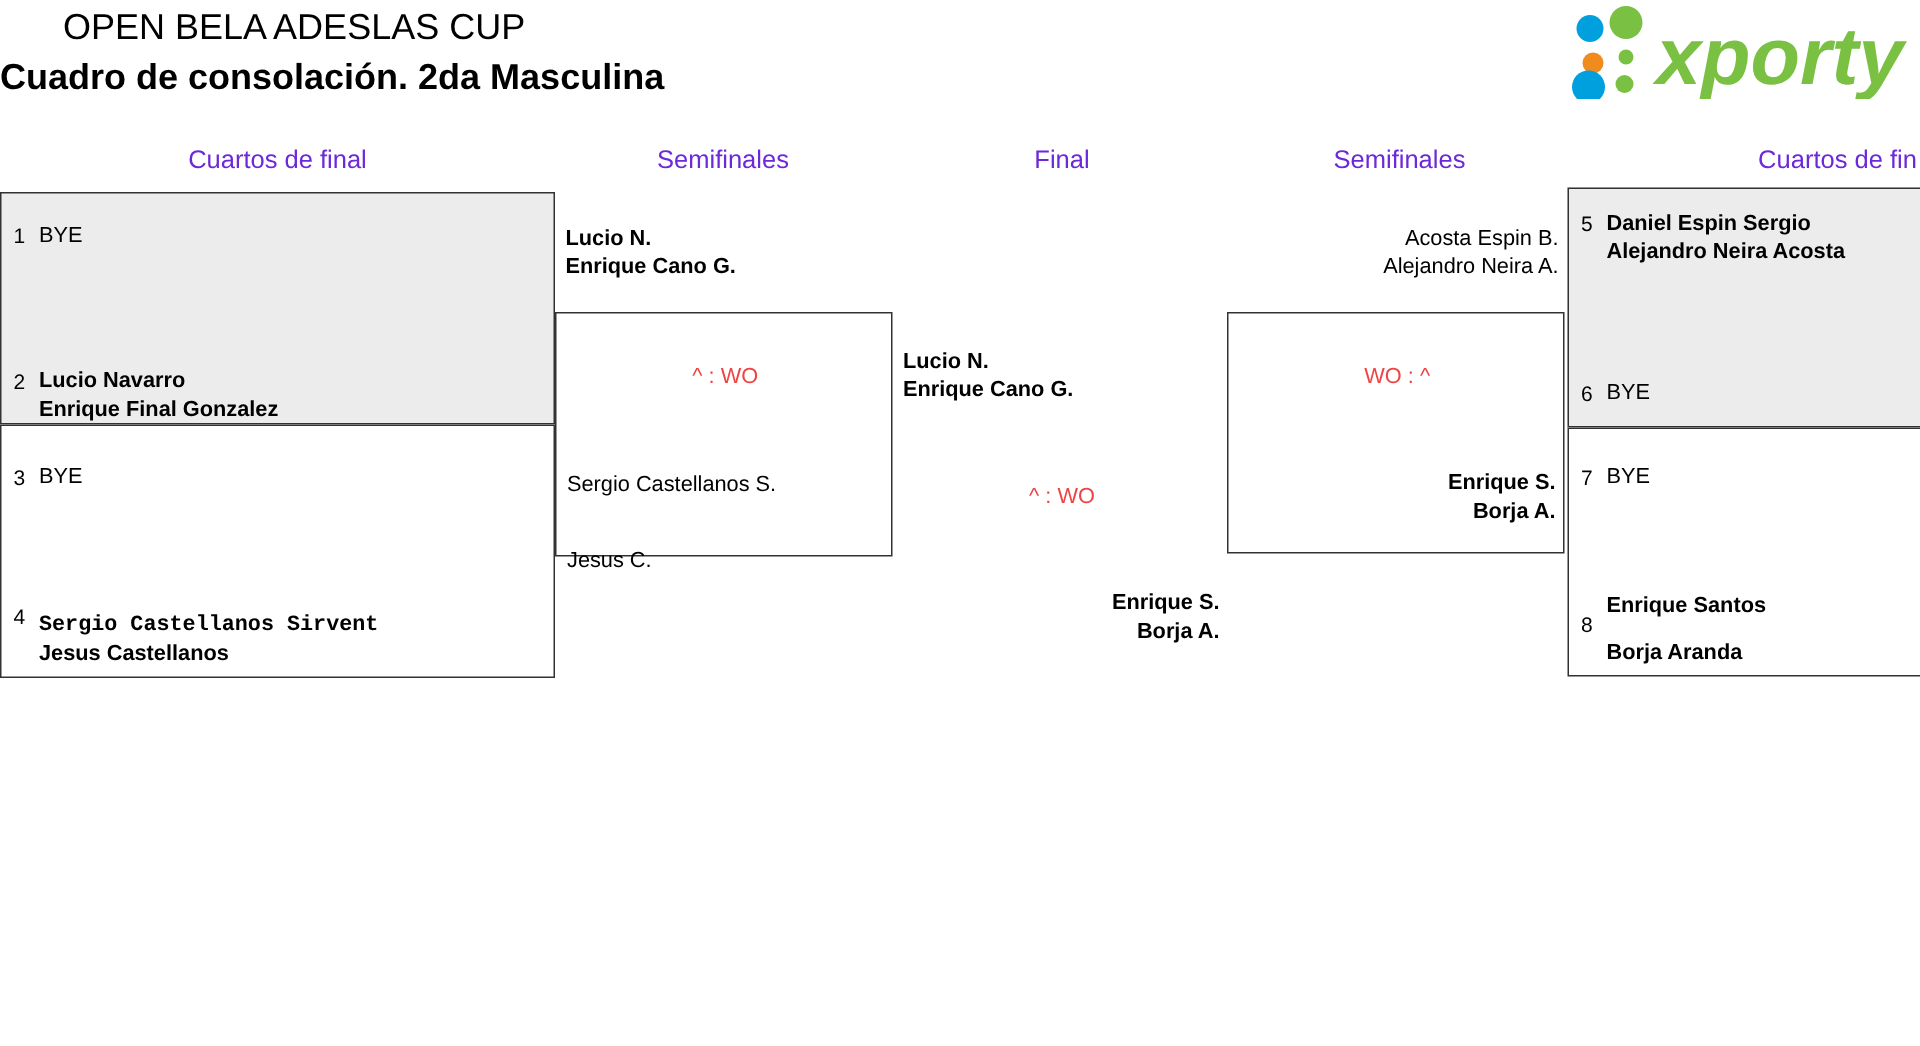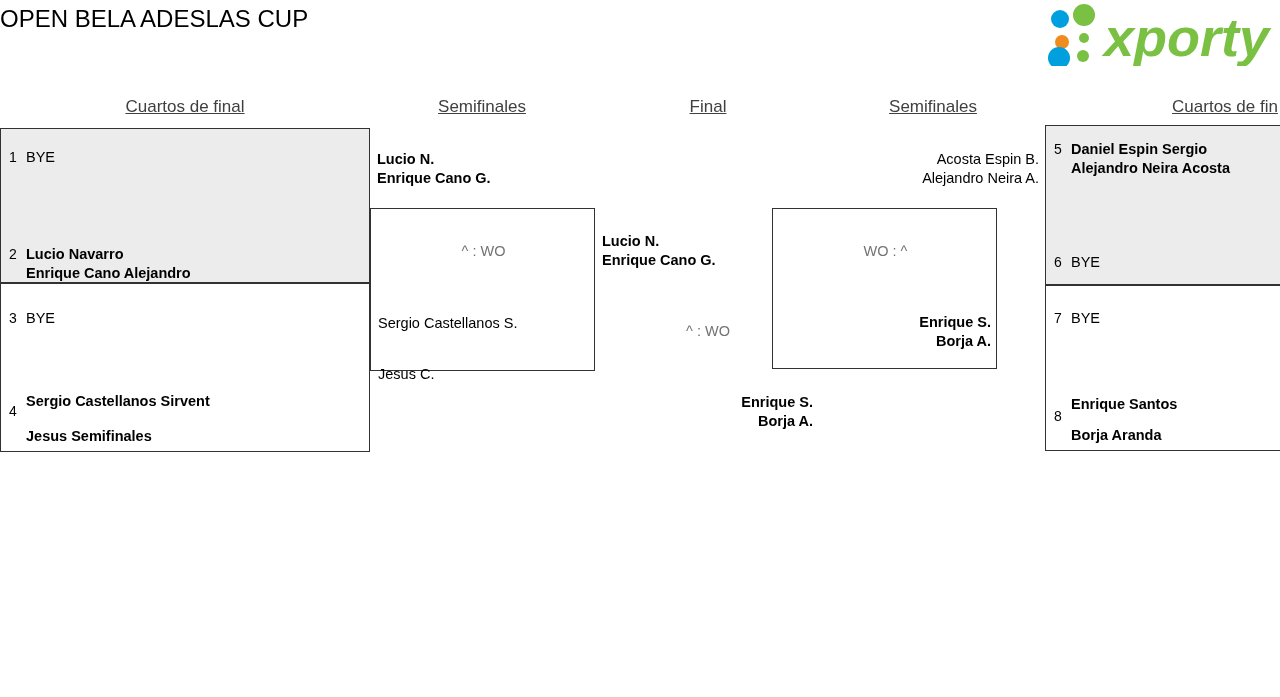--- a/index.html
+++ b/index.html
@@ -27,20 +27,21 @@
   .title-block {
     position: absolute;
     left: 0;
     top: 2px;
   }
   .title-line1 {
     font-size: 24px;
     line-height: 33px;
     font-weight: 400;
     white-space: nowrap;
+    padding-left: 42px;
   }
   .title-line2 {
     font-size: 24px;
     line-height: 33px;
     font-weight: 700;
     white-space: nowrap;
   }
 
   
   .logo {
@@ -53,22 +54,21 @@
   }
   .logo svg { display: block; }
 
   
   .round-head {
     position: absolute;
     font-size: 17px;
     line-height: 20px;
     text-align: center;
     white-space: nowrap;
-    color: #404040;
-    text-decoration: underline;
+    color: #6d28d9;
   }
 
   
   .box {
     position: absolute;
     box-sizing: border-box;
     border: 1px solid #323232;
     background: #ffffff;
   }
   .box.shaded {
@@ -94,33 +94,34 @@
     font-weight: 400;
   }
   .names.right {
     text-align: right;
   }
 
   .score {
     position: absolute;
     font-size: 14.5px;
     line-height: 18px;
-    color: #737373;
+    color: #ef4444;
     white-space: nowrap;
   }
   .score.center {
     text-align: center;
   }
 </style>
 </head>
 <body>
 
 <div class="header">
   <div class="title-block">
     <div class="title-line1">OPEN BELA ADESLAS CUP</div>
+    <div class="title-line2">Cuadro de consolación. 2da Masculina</div>
   </div>
 
   <div class="logo">
     <svg width="228" height="62" viewBox="0 0 228 62" xmlns="http://www.w3.org/2000/svg">
 
       <circle cx="14" cy="15" r="9" fill="#00a0df"></circle>
       <circle cx="38" cy="11" r="11" fill="#7ac143"></circle>
       <circle cx="16" cy="38" r="7" fill="#f08c1e"></circle>
       <circle cx="38" cy="34" r="5" fill="#7ac143"></circle>
       <circle cx="13" cy="54" r="11" fill="#00a0df"></circle>
@@ -136,30 +137,30 @@
 <div class="round-head" style="left:583px; top:97px; width:250px;">Final</div>
 <div class="round-head" style="left:808px; top:97px; width:250px;">Semifinales</div>
 <div class="round-head" style="left:1100px; top:97px; width:250px;">Cuartos de fin</div>
 
 <div class="box shaded" style="left:0px; top:128px; width:370px; height:155px;">
   <div class="seed" style="left:8px; top:19px;">1</div>
   <div class="names plain" style="left:25px; top:19px;">BYE</div>
 
   <div class="seed" style="left:8px; top:116px;">2</div>
   <div class="names" style="left:25px; top:116px;">Lucio Navarro</div>
-  <div class="names" style="left:25px; top:135px;">Enrique Cano Alejandro</div>
+  <div class="names" style="left:25px; top:135px;">Enrique Final Gonzalez</div>
 </div>
 
 <div class="box" style="left:0px; top:283px; width:370px; height:169px;">
   <div class="seed" style="left:8px; top:25px;">3</div>
   <div class="names plain" style="left:25px; top:25px;">BYE</div>
 
   <div class="seed" style="left:8px; top:118px;">4</div>
-  <div class="names" style="left:25px; top:108px;">Sergio Castellanos Sirvent</div>
-  <div class="names" style="left:25px; top:143px;">Jesus Semifinales</div>
+  <div class="names" style="left:25px; top:124px;font-family:Liberation Mono, monospace;">Sergio Castellanos Sirvent</div>
+  <div class="names" style="left:25px; top:143px;">Jesus Castellanos</div>
 </div>
 
 <div class="names" style="left:377px; top:150px;">Lucio N.</div>
 <div class="names" style="left:377px; top:169px;">Enrique Cano G.</div>
 
 <div class="box" style="left:370px; top:208px; width:225px; height:163px;">
   <div class="score center" style="left:0px; top:33px; width:225px;">^ : WO</div>
   <div class="names plain" style="left:7px; top:105px;">Sergio Castellanos S.</div>
   <div class="names plain" style="left:7px; top:124px;margin-top:32px;">Jesus C.</div>
 </div>
@@ -168,21 +169,21 @@
 <div class="names" style="left:602px; top:251px;">Enrique Cano G.</div>
 
 <div class="score center" style="left:583px; top:322px; width:250px;">^ : WO</div>
 
 <div class="names right" style="left:583px; top:393px; width:230px;">Enrique S.</div>
 <div class="names right" style="left:583px; top:412px; width:230px;">Borja A.</div>
 
 <div class="names plain right" style="left:820px; top:150px; width:219px;">Acosta Espin B.</div>
 <div class="names plain right" style="left:820px; top:169px; width:219px;">Alejandro Neira A.</div>
 
-<div class="box" style="left:772px; top:208px; width:225px; height:161px;">
+<div class="box" style="left:818px; top:208px; width:225px; height:161px;">
   <div class="score center" style="left:0px; top:33px; width:225px;">WO : ^</div>
   <div class="names right" style="left:0px; top:104px; width:218px;">Enrique S.</div>
   <div class="names right" style="left:0px; top:123px; width:218px;">Borja A.</div>
 </div>
 
 <div class="box shaded" style="left:1045px; top:125px; width:250px; height:160px;">
   <div class="seed" style="left:8px; top:14px;">5</div>
   <div class="names" style="left:25px; top:14px;">Daniel Espin Sergio</div>
   <div class="names" style="left:25px; top:33px;">Alejandro Neira Acosta</div>
 

